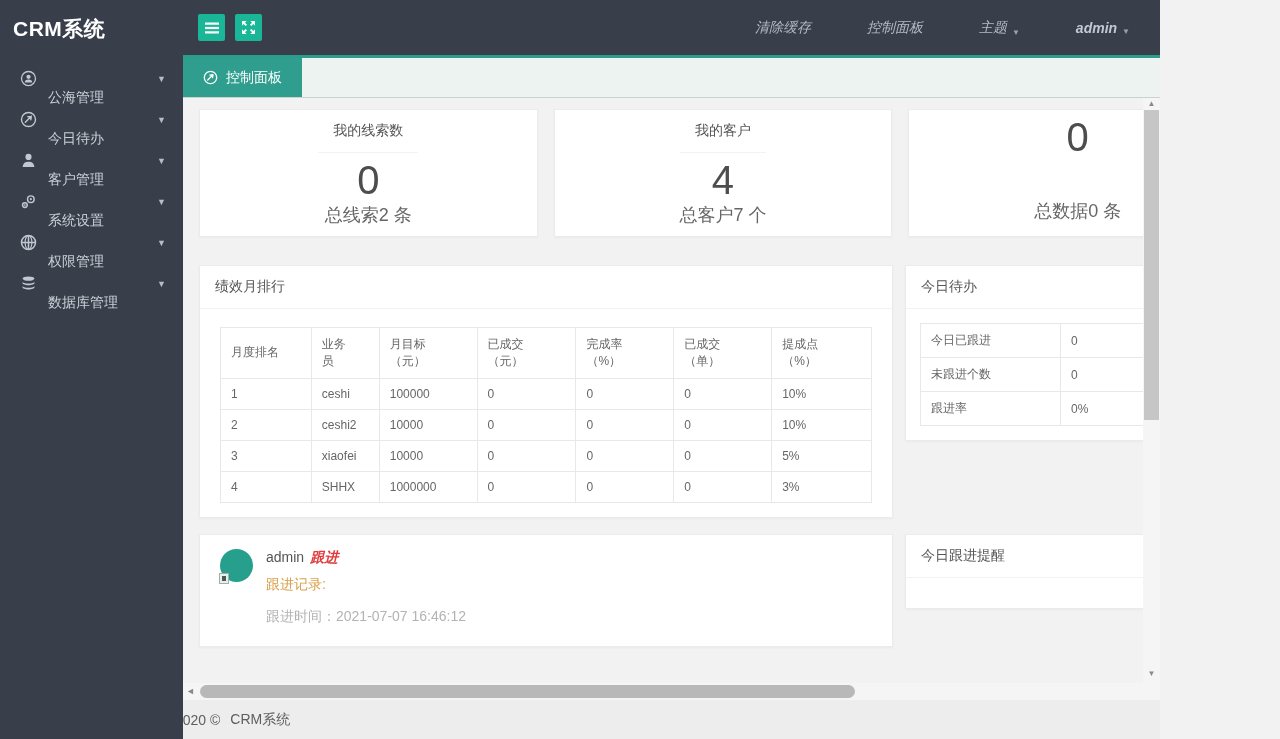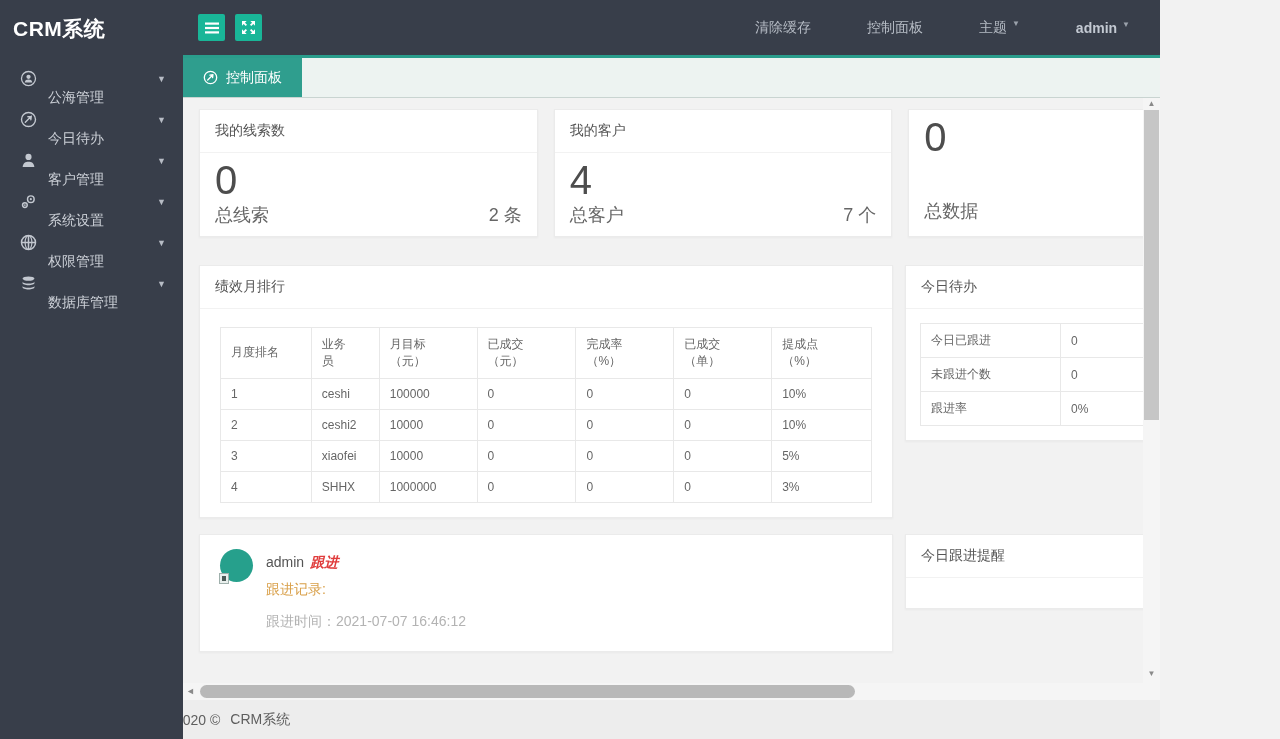--- a/index.html
+++ b/index.html
@@ -13,41 +13,41 @@
   .menu { padding-top:1px; }
   .menu-item { height:41px; display:flex; align-items:center; padding:0 17px 0 20px; color:#ccd0d7; cursor:pointer; }
   .menu-item .mi-icon { width:17px; height:17px; margin-right:11px; flex:0 0 auto; color:#c3c8d0; }
   .menu-item .mi-label { flex:1; font-size:14px;margin-top:38px; }
   .menu-item .mi-caret { font-size:9px; color:#b7bcc5; }
 
   
   .navbar { position:absolute; left:183px; right:0; top:0; height:55px; background:var(--sidebar,#383e4a); display:flex; align-items:center; padding:0 30px 0 15px; z-index:9; }
   .nav-btn { width:27px; height:27px; border:none; border-radius:2px; background:var(--accent,#19b698); color:#fff; margin-right:10px; display:flex; align-items:center; justify-content:center; cursor:pointer; }
   .nav-links { margin-left:auto; display:flex; align-items:center; gap:56px; }
-  .nav-link { color:#b6bcc5; font-size:14px; cursor:pointer; display:flex; align-items:flex-start; gap:5px; }
+  .nav-link { color:#b6bcc5; font-size:14px; cursor:pointer; display:flex; align-items:flex-end; gap:5px;font-style:italic; }
   .nav-link.user { font-weight:bold; color:#c3c9d2; }
   .nav-caret { font-size:8px; color:#9aa1ab; }
 
   
   .tabbar { position:absolute; left:183px; right:0; top:55px; height:43px; background:#edf3f1; border-top:3px solid #2a9d8c; border-bottom:1px solid #c9d4d1; display:flex; }
   .tab { height:100%; padding:0 20px; background:var(--tab,#2f9e8e); color:#fff; display:flex; align-items:center; gap:8px; font-size:14px; cursor:pointer; }
   .tab .tab-icon { width:15px; height:15px; color:#fff; }
 
   
   .main { position:absolute; left:183px; top:98px; width:1080px; height:585px; overflow:hidden; padding:11px 16px 0 16px; background:#f2f2f2; }
   .grid3 { display:grid; grid-template-columns:1fr 1fr 1fr; gap:16px; }
   .grid-lr { display:grid; grid-template-columns:694px 339px; gap:12px; align-items:start; }
   .row2 { margin-top:28px; }
   .row3 { margin-top:16px; }
 
   .panel { background:#fff; border:1px solid #ebebeb; box-shadow:0 1px 2px rgba(0,0,0,.04); }
   .panel-hd { padding:12px 15px; font-size:14px; color:#555; border-bottom:1px solid #f2f2f2; }
 
   
-  .stat-card { height:128px; display:flex; flex-direction:column; overflow:hidden; }
+  .stat-card { height:128px; display:flex; flex-direction:column; overflow:hidden;align-items:center; }
   .stat-value { font-size:40px; line-height:46px; color:#4d4d4d; padding:4px 15px 0 15px; font-weight:400; }
   .stat-foot { margin-top:auto; display:flex; justify-content:space-between; padding:0 15px 13px 15px; color:#666; font-size:18px; }
 
   
   .perf-table-wrap { padding:18px 20px 14px 20px; }
   table.data { border-collapse:collapse; width:100%; color:#666; font-size:12px; }
   table.data th, table.data td { border:1px solid #e8e8e8; text-align:left; font-weight:normal; padding:8px 10px; }
   table.data th { line-height:1.4; }
   .perf col.c0{width:91px;} .perf col.c1{width:68px;} .perf col.c2{width:98px;}
   .perf col.c3{width:99px;} .perf col.c4{width:98px;} .perf col.c5{width:98px;} .perf col.c6{width:100px;}
@@ -55,21 +55,21 @@
 
   
   .todo-wrap { padding:14px; }
   .todo td:first-child { width:140px; }
 
   
   .act-body { display:flex; padding:14px 20px 20px 20px; gap:13px; }
   .avatar { position:relative; width:33px; height:33px; border-radius:50%; background:#26a08c; flex:0 0 auto; }
   .avatar-badge { position:absolute; left:-1px; bottom:-2px; width:10px; height:11px; background:#e9efed; border:1px solid #9fb0ac; }
   .avatar-badge:after { content:""; position:absolute; left:2px; top:2px; width:4px; height:5px; background:#4c5a57; }
-  .act-line1 { margin-top:5px; color:#555; }
+  .act-line1 { color:#555; }
   .act-action { color:var(--red,#e03c3c); font-style:italic; font-weight:bold; margin-left:6px; }
   .act-record { margin-top:9px; color:var(--orange,#d9a04a); }
   .act-time { margin-top:14px; color:#b3b3b3; }
 
   .reminder-body { height:30px; }
 
   
   .vscroll { position:absolute; right:0; top:98px; width:17px; height:585px; background:#f5f5f5; z-index:8; }
   .vthumb { position:absolute; left:1px; top:12px; width:15px; height:310px; background:#c6c6c6; }
   .v-arrow { position:absolute; left:0; width:17px; text-align:center; color:#8a8a8a; font-size:8px; line-height:12px; cursor:pointer; }

